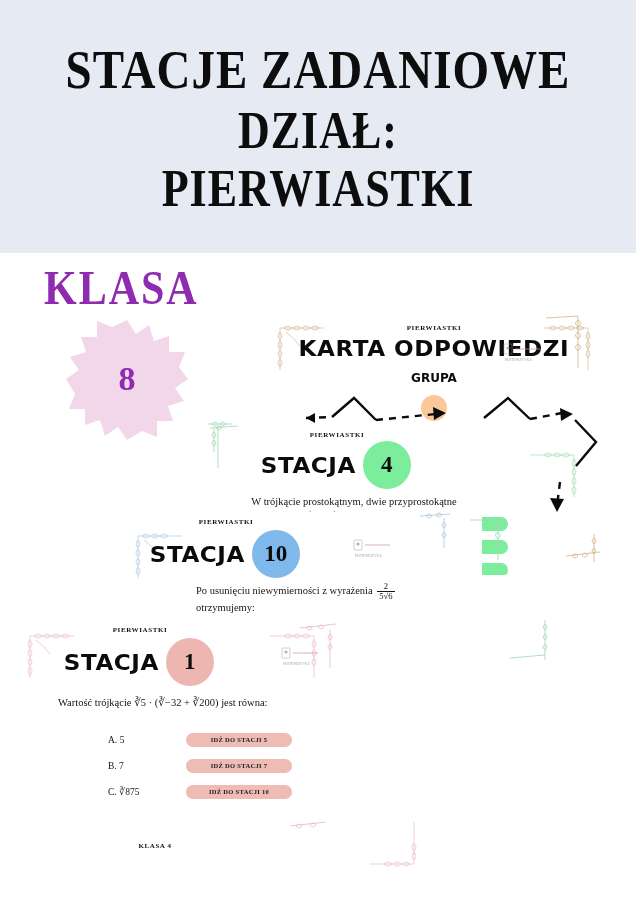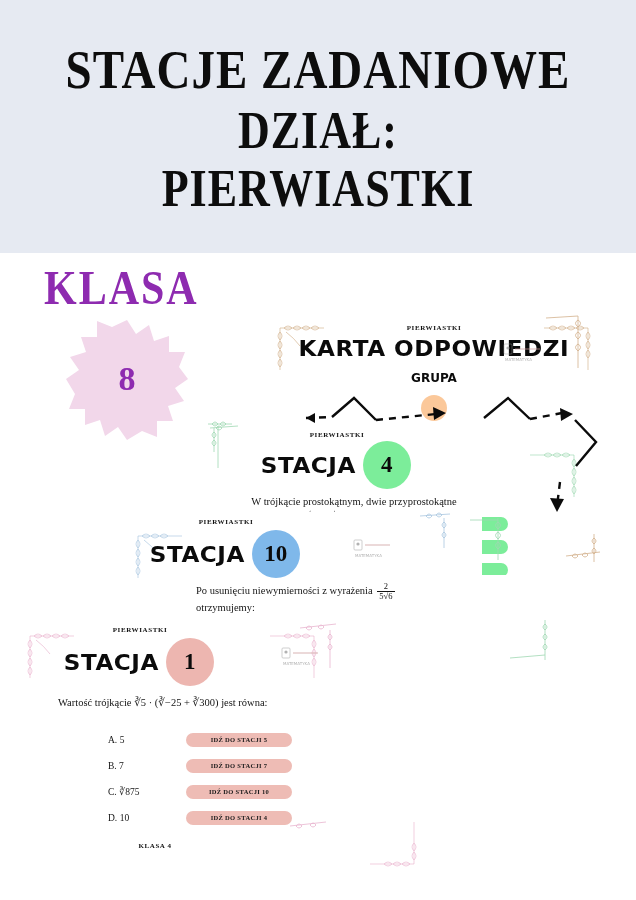--- a/index.html
+++ b/index.html
@@ -262,21 +262,21 @@
     <svg width="42" height="22" viewBox="0 0 42 22">
       <rect x="2" y="2" width="8" height="10" rx="1" fill="none" stroke="#999" stroke-width="0.6"></rect>
       <circle cx="6" cy="6" r="1.6" fill="#999"></circle>
       <line x1="13" y1="7" x2="38" y2="7" stroke="#c99" stroke-width="1"></line>
       <text x="3" y="19" font-family="DejaVu Sans, sans-serif" font-size="4" fill="#999">MATEMATYKA</text>
     </svg>
   </div>
 
   <div class="card-q" style="top:78px;left:38px;right:120px;text-align:left;">
     <span>Wartość trójkącie</span>
-    <span>∛5 · (∛−25 + ∛300)</span>
+    <span>∛5 · (∛−32 + ∛200)</span>
     <span>jest równa:</span>
   </div>
 
   <div class="answers" style="left:80px;top:112px;width:320px;margin-left:8px;">
     <div class="arow">
       <span class="alabel">
         <span>A.</span>
         <span>5</span>
       </span>
       <div class="pill" style="background:#eebcb5;">IDŹ DO STACJI 5</div>
@@ -288,27 +288,20 @@
       </span>
       <div class="pill" style="background:#eebcb5;">IDŹ DO STACJI 7</div>
     </div>
     <div class="arow">
       <span class="alabel">
         <span>C.</span>
         <span>∛875</span>
       </span>
       <div class="pill" style="background:#eebcb5;">IDŹ DO STACJI 10</div>
     </div>
-    <div class="arow">
-      <span class="alabel">
-        <span>D.</span>
-        <span>10</span>
-      </span>
-      <div class="pill" style="background:#eebcb5;">IDŹ DO STACJI 4</div>
-    </div>
   </div>
 
   <div class="card-foot" style="bottom:26px;left:0;right:150px;">KLASA 4</div>
 </div>
 
 <svg id="arrows">
 
   <g stroke="#0b0b0b" fill="none" stroke-width="2.4">
     <path d="M306 418 L332 417" stroke-dasharray="7 6"></path>
     <path d="M332 417 L354 398 L376 420" stroke-dasharray="0"></path>

